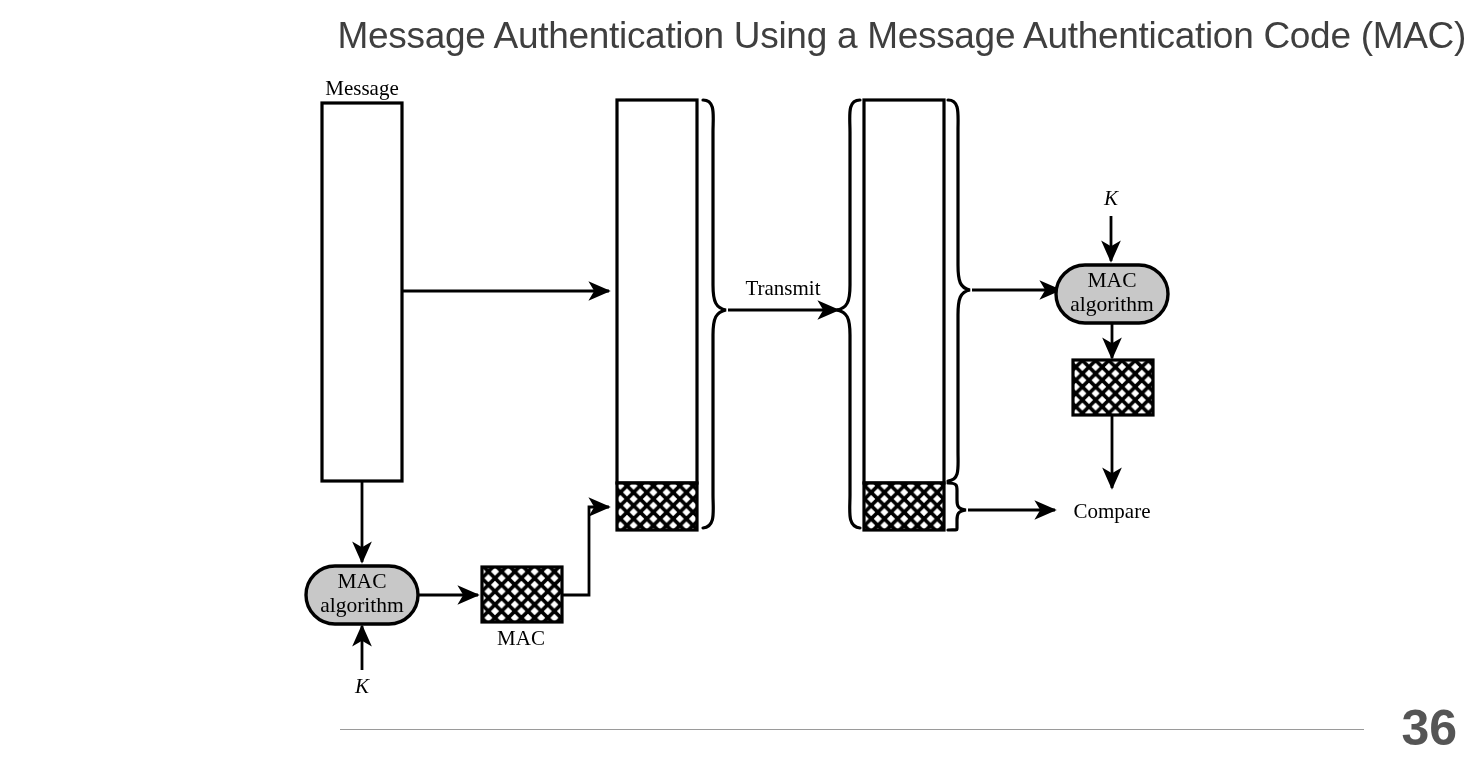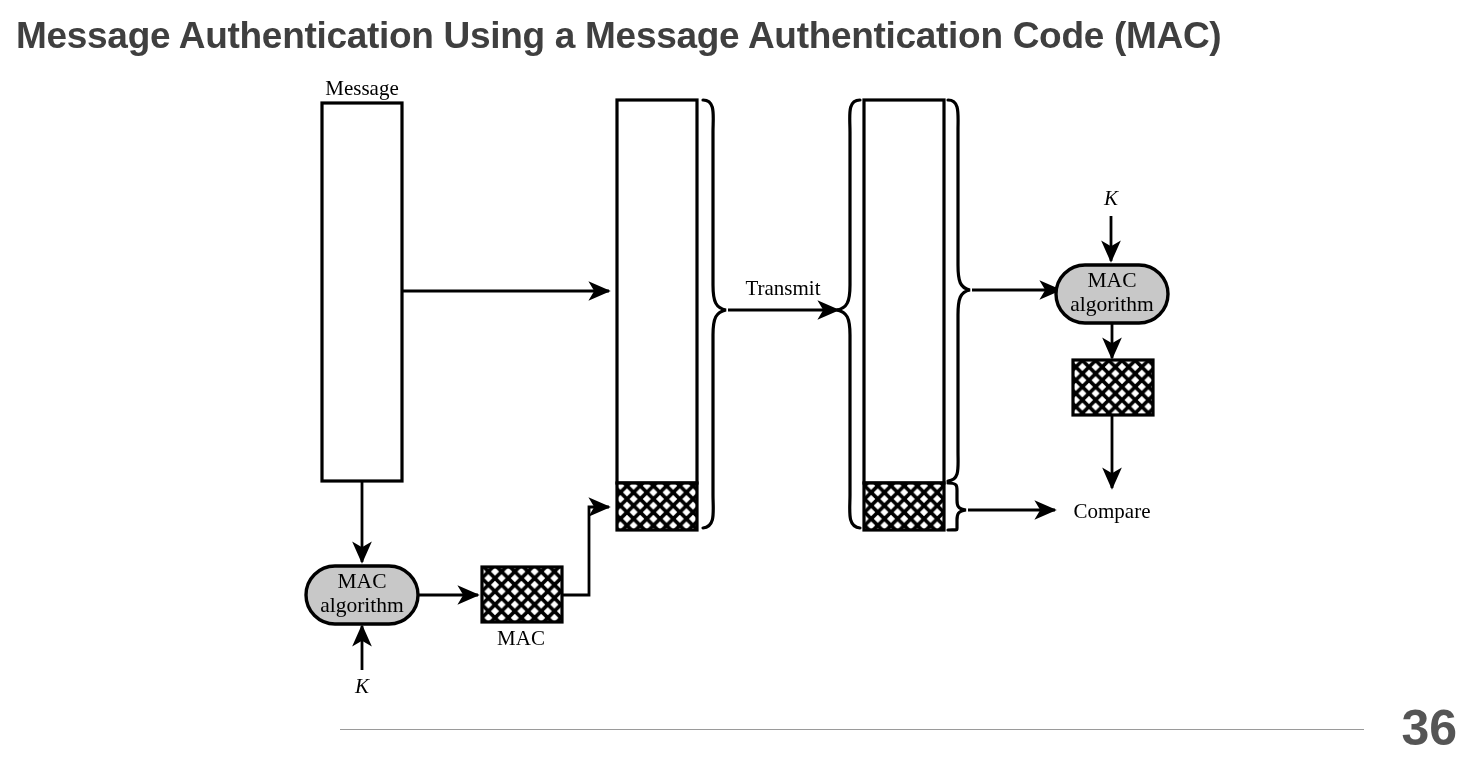--- a/index.html
+++ b/index.html
@@ -5,22 +5,22 @@
   html,body{margin:0;padding:0;background:#ffffff;}
   body{
     width:1473px;height:773px;position:relative;overflow:hidden;
     font-family:"Liberation Sans",sans-serif;
   }
   .slide{position:absolute;inset:0;background:#fff;}
 
   #slide-title{
     position:absolute;left:16px;top:16px;width:1450px;
     font-family:"Liberation Sans",sans-serif;
-    font-weight:bold;font-size:37px;line-height:1.08;
-    color:#3f3f3f;letter-spacing:-0.3px;white-space:nowrap;
+    font-weight:normal;font-size:37px;line-height:1.08;
+    color:#3f3f3f;letter-spacing:-0.3px;white-space:nowrap;text-align:right;
   }
 
   #diagram{position:absolute;left:0;top:70px;width:1300px;height:625px;}
 
   .src-rule{
     position:absolute;left:340px;top:729px;width:1024px;height:0;
     border-top:1.4px solid #9a9a9a;
   }
   #source-note{
     position:absolute;left:348px;top:705px;width:1010px;

